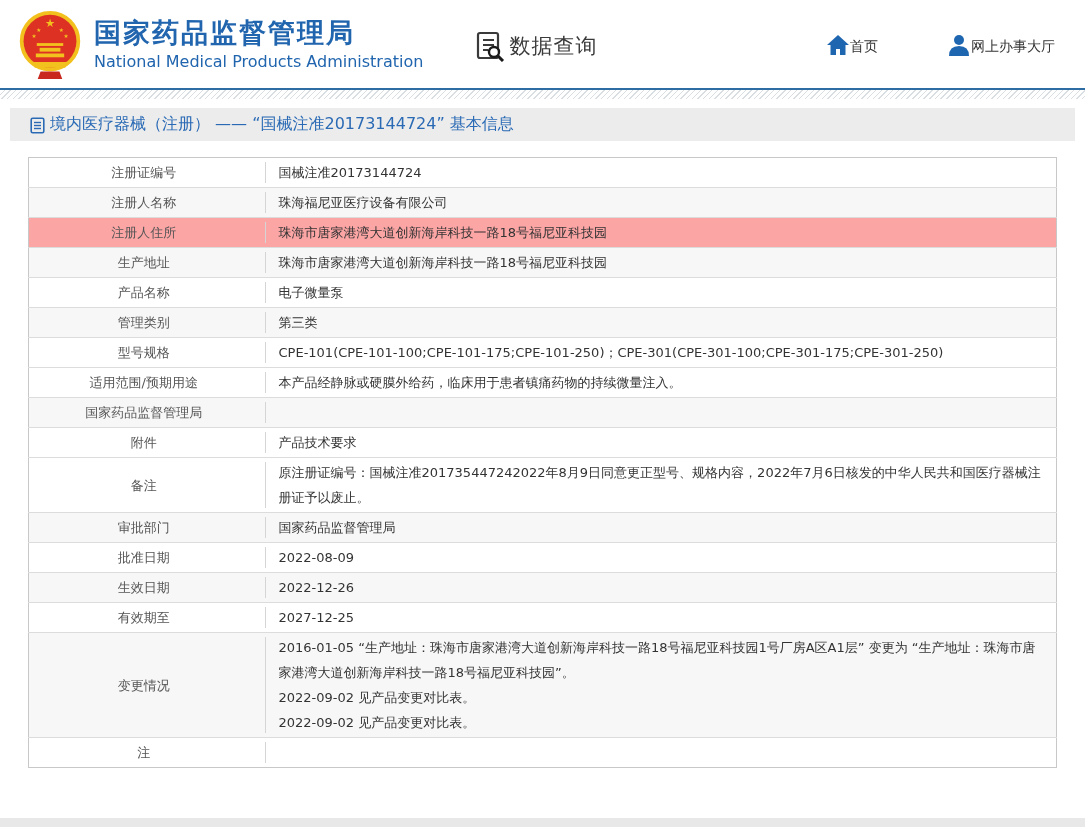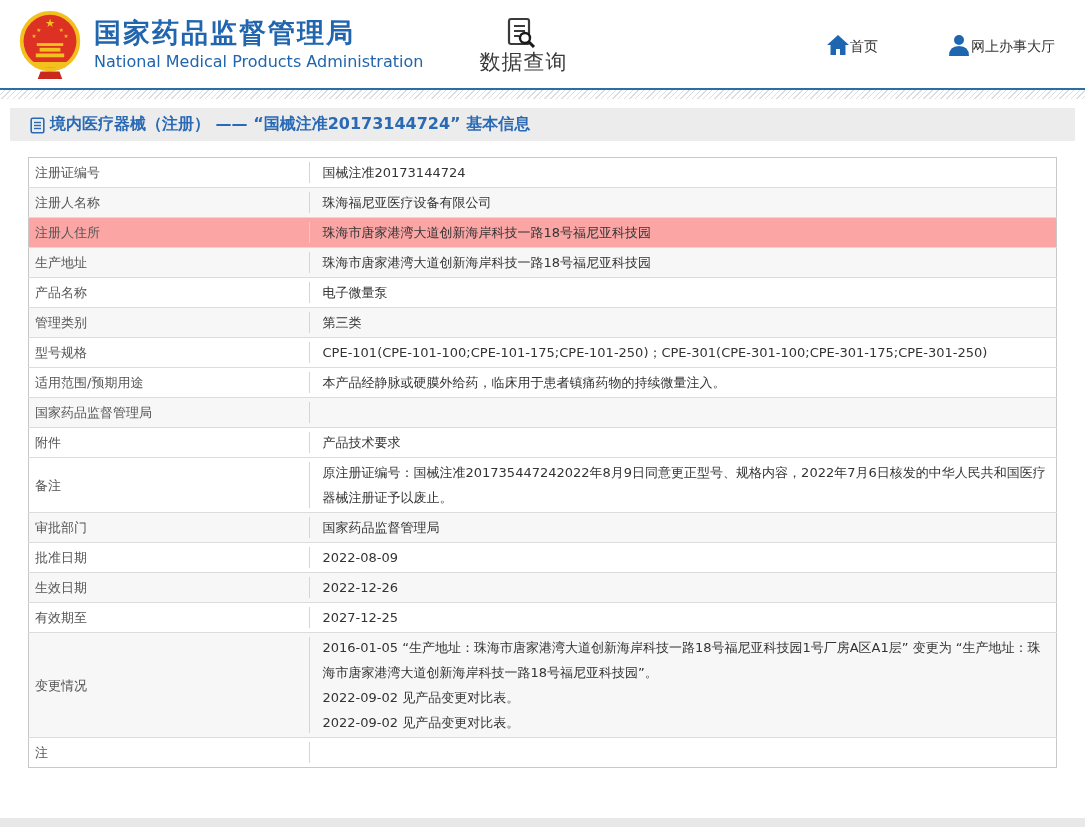--- a/index.html
+++ b/index.html
@@ -8,48 +8,48 @@
     font-family: "DejaVu Sans", "Liberation Sans", sans-serif;
     background:#ffffff; position:relative; overflow:hidden;
     color:#333;
   }
   
   .header { height:88px; display:flex; align-items:center; padding:0 30px 0 16px; background:#fff; }
   .logo { width:68px; height:72px; flex:0 0 auto; margin-top:2px; }
   .org-titles { margin-left:10px; }
   .org-cn { font-size:27px; font-weight:bold; color:#2065ae; letter-spacing:2px; line-height:32px;}
   .org-en { font-size:16px; color:#2065ae; margin-top:3px; }
-  .dq { display:flex; align-items:center; margin-left:52px; margin-top:4px;flex-direction:column; }
+  .dq { display:flex; align-items:center; margin-left:52px; margin-top:4px; }
   .dq-label { font-size:21px; color:#3a3a3a; margin-left:4px; letter-spacing:1px;}
   .nav { margin-left:auto; display:flex; gap:42px; }
   .nav-item { display:flex; align-items:flex-end; cursor:pointer;margin-left:27px; }
   .nav-item svg { display:block; }
   .nav-label { font-size:14px; color:#333; margin-top:6px; white-space:nowrap; }
   .header-rule { height:2px; background:#2e6da4; }
   .header-stripes {
     height:9px;
     background:repeating-linear-gradient(135deg,#ffffff 0 3px,#d9dee3 3px 4px);
   }
   
   .main { margin:9px 10px 0 10px; background:#fff; }
   .title-bar {
     background:#ececec; height:33px; display:flex; align-items:center;
     padding-left:20px;
   }
   .title-bar .doc-icon { margin-right:5px; margin-top:1px; }
-  .page-title { font-size:16px; color:#2a6ab5;font-weight:bold; }
+  .page-title { font-size:16px; color:#2a6ab5; }
   
   .table-wrap { margin:16px 18px 0 18px; }
   table.info { width:100%; border-collapse:collapse; border:1px solid #c8c8c8; table-layout:fixed; }
   table.info tr { border-bottom:1px solid #dcdcdc; background:#fff; }
   table.info tr:last-child { border-bottom:none; }
   table.info tr.alt { background:#f7f7f7; }
   table.info tr.hl { background:#fca5a5; }
   td.lbl {
-    width:280px; text-align:left; padding:2px 12px 2px 6px;
+    width:236px; text-align:center; padding:2px 12px 2px 6px;
     font-size:13px; color:#555; line-height:25px; vertical-align:middle;
   }
   td.val {
     padding:2px 10px 2px 14px; font-size:13px; color:#333;
     line-height:25px; position:relative; vertical-align:middle;
     white-space:pre-line; word-break:break-all;margin-top:40px;
   }
   td.val::before {
     content:""; position:absolute; left:0; top:4px; bottom:4px;
     width:1px; background:#d5d5d5;

